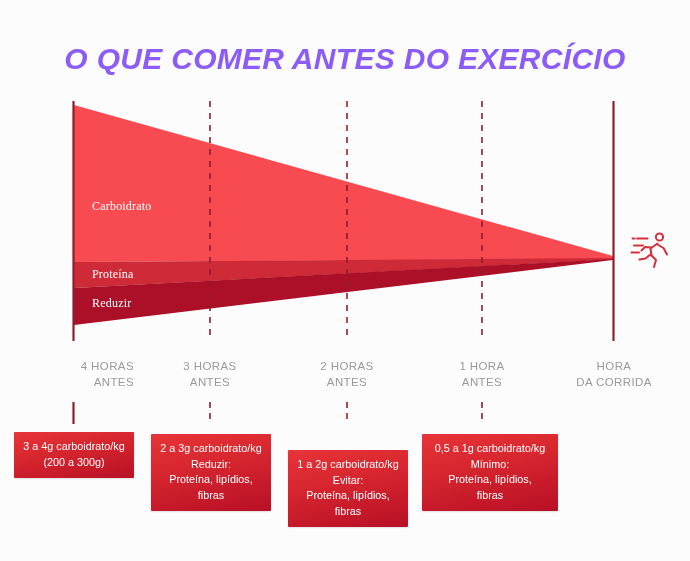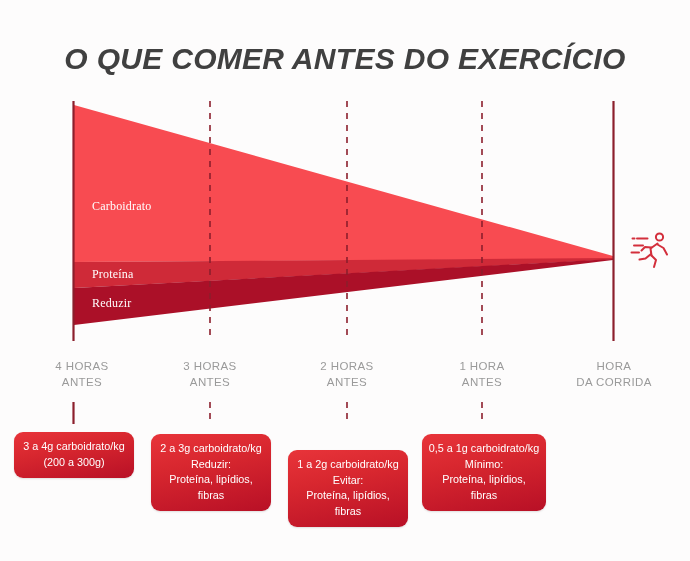--- a/index.html
+++ b/index.html
@@ -25,21 +25,21 @@
   .title {
     position: absolute;
     left: 0;
     top: 42px;
     width: 690px;
     text-align: center;
     font-size: 30px;
     font-weight: bold;
     font-style: italic;
     letter-spacing: 0.3px;
-    color: #404040;
+    color: #8b5cf6;
     font-family: "Liberation Sans", sans-serif;
     white-space: nowrap;
   }
 
   
   .chart {
     position: absolute;
     left: 0;
     top: 0;
     width: 690px;
@@ -74,21 +74,21 @@
     letter-spacing: 0.4px;
     font-family: "Liberation Sans", sans-serif;
   }
   .time-label span { display: block; }
 
   
   .info-box {
     position: absolute;
     box-sizing: border-box;
     width: 120px;
-    border-radius: 9px;
+    border-radius: 1px;
     background: linear-gradient(168deg, #e8343a 0%, #d8272f 38%, #b81026 100%);
     color: #ffffff;
     text-align: center;
     font-size: 10.8px;
     line-height: 15.5px;
     padding: 7px 5px 8px 5px;
     font-family: "Liberation Sans", sans-serif;
     box-shadow: 0 1px 2px rgba(0,0,0,0.12);
   }
   .info-box .ln { display: block; white-space: nowrap; }
@@ -152,21 +152,21 @@
 
       <path d="M24 28 L18.5 32.5 L12.5 33.5"></path>
 
       <path d="M10 12.5 L20.5 12.5"></path>
       <path d="M5.5 12.5 L7.5 12.5"></path>
       <path d="M7 19.5 L16 19.5"></path>
       <path d="M4.5 26.5 L12 26.5"></path>
     </svg>
   </div>
 
-  <div class="time-label" style="left:22px;">
+  <div class="time-label" style="left:14px;text-align:right;">
     <span>4 HORAS</span>
     <span>ANTES</span>
   </div>
   <div class="time-label" style="left:150px;">
     <span>3 HORAS</span>
     <span>ANTES</span>
   </div>
   <div class="time-label" style="left:287px;text-align:center;">
     <span>2 HORAS</span>
     <span>ANTES</span>
@@ -192,20 +192,20 @@
     <span class="ln">fibras</span>
   </div>
 
   <div class="info-box" style="left:288px; top:434px;margin-top:16px;">
     <span class="ln">1 a 2g carboidrato/kg</span>
     <span class="ln">Evitar:</span>
     <span class="ln">Proteína, lipídios,</span>
     <span class="ln">fibras</span>
   </div>
 
-  <div class="info-box" style="left:422px; top:434px; width:124px;">
+  <div class="info-box" style="left:422px; top:434px; width:136px;">
     <span class="ln">0,5 a 1g carboidrato/kg</span>
     <span class="ln">Mínimo:</span>
     <span class="ln">Proteína, lipídios,</span>
     <span class="ln">fibras</span>
   </div>
 
 </div>
 
 </body></html>

